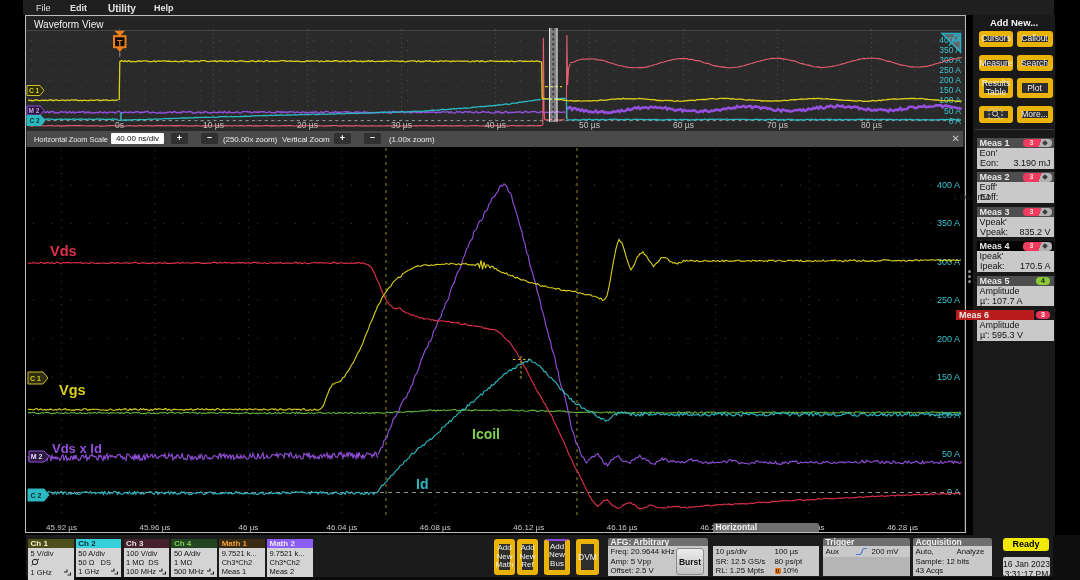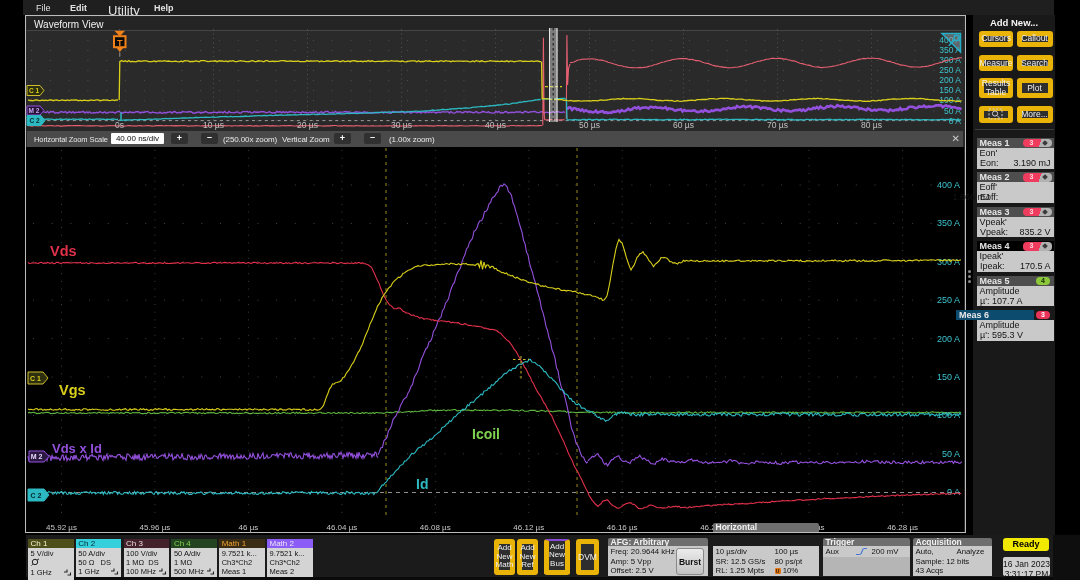--- a/index.html
+++ b/index.html
@@ -1,30 +1,30 @@
 <!DOCTYPE html>
 <html><head><meta charset="utf-8"><style>
 *{margin:0;padding:0;box-sizing:border-box}
 body{width:1080px;height:580px;background:#000;font-family:"Liberation Sans",sans-serif;position:relative;overflow:hidden}
 .abs{position:absolute}
 .btn{position:absolute;background:#2e2e2e;border:5px solid #eab308;border-radius:3px;color:#f0f0f0;display:flex;align-items:center;justify-content:center;text-align:center;line-height:1.05}
 .mh{position:absolute;height:10px;background:#4e4e4e;color:#e8e8e8;font-size:9px;font-weight:bold;line-height:10px;padding-left:3px}
 .mb{position:absolute;background:#c9c9c9;color:#141414;font-size:9px;line-height:10px;padding:0 3px}
 .pill{position:absolute;border-radius:4px;height:8.5px;width:29px;background:linear-gradient(110deg,#ef3b5e 0 58%,#b2b2b2 58% 100%);color:#ffd8e0;font-size:7px;font-weight:bold;line-height:8.5px;text-align:left;padding-left:7px}
 .knob{position:absolute;width:4px;height:4px;background:#3a3a3a;transform:rotate(45deg)}
-.bh{position:absolute;height:9px;font-size:8px;font-weight:normal;line-height:9px;padding-left:2.5px}
+.bh{position:absolute;height:9px;font-size:8px;font-weight:bold;line-height:9px;padding-left:2.5px}
 .bb{position:absolute;background:#d4d4d4;color:#141414;font-size:7.5px;line-height:9.1px;padding:1px 0 0 2.5px;white-space:nowrap;overflow:hidden}
 .ph{position:absolute;height:8.5px;background:#6e6e6e;color:#f2f2f2;font-size:8.5px;font-weight:bold;line-height:8.5px;padding-left:3px;border-radius:2px 2px 0 0}
 .pb{position:absolute;background:#c9c9c9;color:#141414;font-size:7.8px;line-height:9.6px;padding:1px 0 0 3px;white-space:nowrap}
 </style></head><body>
 
 <div class="abs" style="left:23px;top:0;width:1031px;height:15px;background:#1f1f1f"></div>
 <div class="abs" style="left:36px;top:3px;font-size:9px;font-weight:normal;color:#e3e3e3">File</div>
 <div class="abs" style="left:70px;top:3px;font-size:9px;font-weight:bold;color:#e3e3e3">Edit</div>
-<div class="abs" style="left:108px;top:3px;font-size:13px;font-weight:normal;color:#e3e3e3">Utility</div>
+<div class="abs" style="left:108px;top:3px;font-size:10px;font-weight:bold;color:#e3e3e3">Utility</div>
 <div class="abs" style="left:154px;top:3px;font-size:9px;font-weight:bold;color:#e3e3e3">Help</div>
 
 <div class="abs" style="left:25px;top:15px;width:941px;height:518px;background:#282828;border:1.5px solid #bdbdbd"></div>
 <div class="abs" style="left:26.5px;top:16.5px;width:936px;height:14px;background:#242424"></div>
 
 <svg width="938" height="104" viewBox="26 27 938 104" style="position:absolute;left:26px;top:27px">
     <rect x="26.5" y="27" width="936" height="95" fill="#2a2a2a"></rect>
 <rect x="26.5" y="27" width="936" height="3.5" fill="#242424"></rect>
 <line x1="26.5" y1="30.5" x2="962" y2="30.5" stroke="#454545" stroke-width="1.2"></line>
 <line x1="119.5" y1="29" x2="119.5" y2="121" stroke="#5a5a5a" stroke-width="1" stroke-dasharray="1 3.5" opacity="0.8"></line>
@@ -209,21 +209,21 @@
 <div class="mh" style="left:976.5px;top:241.2px;width:77.5px;background:#000">Meas 4</div>
 <div class="mb" style="left:976.5px;top:251.2px;width:77.5px;height:20.5px">Ipeak'</div>
 <div class="abs" style="left:976.5px;top:261.2px;width:74px;font-size:9px;color:#141414;text-align:right">170.5 A</div>
 <div class="abs" style="left:980px;top:261.2px;font-size:9px;color:#141414">Ipeak:</div>
 <div class="pill" style="left:1022.5px;top:242.0px">3</div>
 <div class="knob" style="left:1042.5px;top:244.2px"></div>
 <div class="mh" style="left:976.5px;top:275.6px;width:77.5px;background:#4e4e4e">Meas 5</div>
 <div class="mb" style="left:976.5px;top:285.6px;width:77.5px;height:20.5px">Amplitude</div>
 <div class="abs" style="left:980px;top:295.6px;font-size:9px;color:#141414">µ': 107.7 A</div>
 <div class="abs" style="left:1036px;top:276.6px;width:14px;height:8px;border-radius:4px;background:#8cc838;color:#15280a;font-size:7px;font-weight:bold;line-height:8px;text-align:center">4</div>
-<div class="mh" style="left:956px;top:310.0px;width:77.5px;background:#0c4a6e">Meas 6</div>
+<div class="mh" style="left:956px;top:310.0px;width:77.5px;background:#b91c1c">Meas 6</div>
 <div class="mb" style="left:976.5px;top:320.0px;width:77.5px;height:20.5px">Amplitude</div>
 <div class="abs" style="left:980px;top:330.0px;font-size:9px;color:#141414">µ': 595.3 V</div>
 <div class="abs" style="left:1036px;top:311.0px;width:14px;height:8px;border-radius:4px;background:#e83358;color:#fff;font-size:7px;font-weight:bold;line-height:8px;text-align:center">3</div>
 <div class="abs" style="left:0;top:535px;width:1080px;height:45px;background:#1b1b1b"></div>
 <div class="abs" style="left:0;top:576.5px;width:1080px;height:3.5px;background:#0a0a0a"></div>
 <div class="abs" style="left:1053px;top:535px;width:27px;height:45px;background:#0e0e0e"></div>
 <div class="abs" style="left:0;top:535px;width:26px;height:45px;background:#000"></div>
 <div class="bh" style="left:28.0px;top:538.5px;width:45.5px;background:#4e4e1a;color:#f5f5d2">Ch 1</div>
 <div class="bb" style="left:28.0px;top:547.5px;width:45.5px;height:44px">5 V/div<br><svg width="9" height="8" style="margin-top:0.5px">
       <circle cx="4" cy="4" r="2.7" fill="none" stroke="#222" stroke-width="1"></circle>

